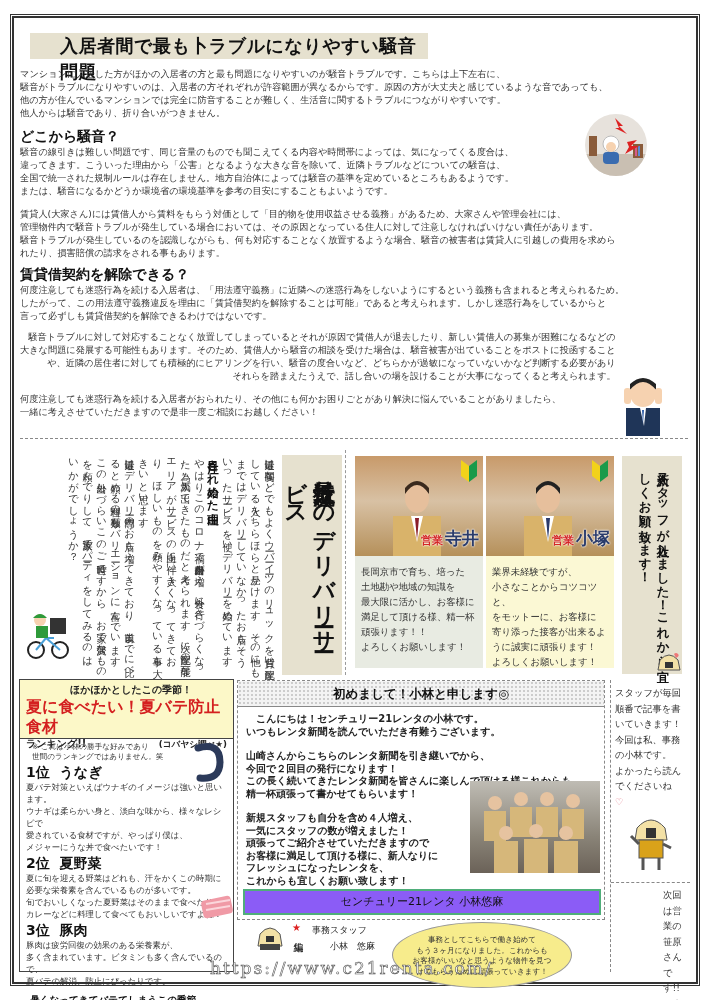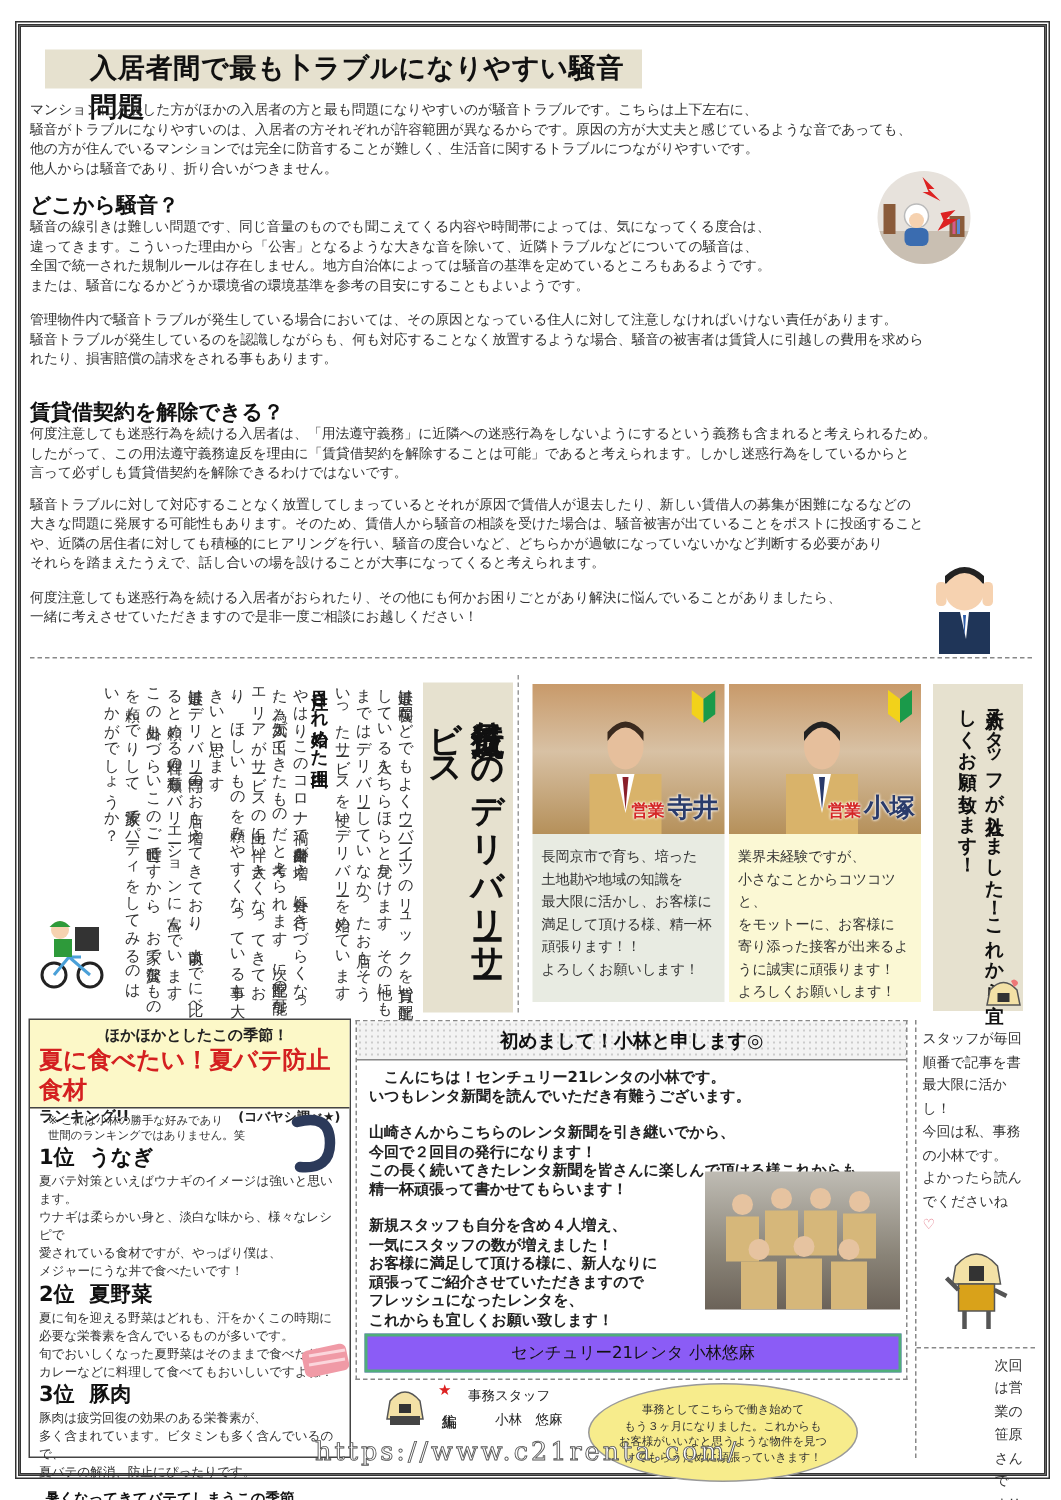--- a/index.html
+++ b/index.html
@@ -79,32 +79,33 @@
     <rect x="50" y="32" width="2" height="10" fill="#d65a8a"></rect>
       <rect x="53" y="32" width="2" height="10" fill="#5a8ad6"></rect>
     <polygon points="30,4 38,12 34,12 42,20 30,14 34,14" fill="#d22"></polygon>
     <polygon points="42,28 52,26 46,32 54,32 40,40 44,33" fill="#d22"></polygon>
     <circle cx="26" cy="30" r="8" fill="#fff" stroke="#bbb"></circle>
     <circle cx="26" cy="33" r="5" fill="#f6d2b0"></circle>
     <rect x="18" y="38" width="16" height="12" rx="4" fill="#3a6cb0"></rect>
   </svg>
 </div>
 <div class="para" style="top:207px;">
+  <p>賃貸人(大家さん)には賃借人から賃料をもらう対価として「目的物を使用収益させる義務」があるため、大家さんや管理会社には、</p>
   <p>管理物件内で騒音トラブルが発生している場合においては、その原因となっている住人に対して注意しなければいけない責任があります。</p>
   <p>騒音トラブルが発生しているのを認識しながらも、何も対応することなく放置するような場合、騒音の被害者は賃貸人に引越しの費用を求めら</p>
   <p>れたり、損害賠償の請求をされる事もあります。</p>
 </div>
 
 <div class="h2" style="top:266px;">賃貸借契約を解除できる？</div>
 <div class="para" style="top:283px;">
   <p>何度注意しても迷惑行為を続ける入居者は、「用法遵守義務」に近隣への迷惑行為をしないようにするという義務も含まれると考えられるため。</p>
   <p>したがって、この用法遵守義務違反を理由に「賃貸借契約を解除することは可能」であると考えられます。しかし迷惑行為をしているからと</p>
   <p>言って必ずしも賃貸借契約を解除できるわけではないです。</p>
 </div>
-<div class="para" style="top:330px;">
+<div class="para" style="top:330px;text-align:right;">
   <p>騒音トラブルに対して対応することなく放置してしまっているとそれが原因で賃借人が退去したり、新しい賃借人の募集が困難になるなどの</p>
   <p>大きな問題に発展する可能性もあります。そのため、賃借人から騒音の相談を受けた場合は、騒音被害が出ていることをポストに投函すること</p>
   <p>や、近隣の居住者に対しても積極的にヒアリングを行い、騒音の度合いなど、どちらかが過敏になっていないかなど判断する必要があり</p>
   <p>それらを踏まえたうえで、話し合いの場を設けることが大事になってくると考えられます。</p>
 </div>
 <div class="para" style="top:392px;">
   <p>何度注意しても迷惑行為を続ける入居者がおられたり、その他にも何かお困りごとがあり解決に悩んでいることがありましたら、</p>
   <p>一緒に考えさせていただきますので是非一度ご相談にお越しください！</p>
 </div>
 <div style="position:absolute;left:620px;top:372px;width:46px;height:64px;">
@@ -245,22 +246,22 @@
     <div>　こんにちは！センチュリー21レンタの小林です。</div>
     <div>いつもレンタ新聞を読んでいただき有難うございます。</div>
     <div style="height:12px;"></div>
     <div>山崎さんからこちらのレンタ新聞を引き継いでから、</div>
     <div>今回で２回目の発行になります！</div>
     <div>この長く続いてきたレンタ新聞を皆さんに楽しんで頂ける様これからも</div>
     <div>精一杯頑張って書かせてもらいます！</div>
     <div style="height:12px;"></div>
     <div>新規スタッフも自分を含め４人増え、</div>
     <div>一気にスタッフの数が増えました！</div>
+    <div>頑張ってご紹介させていただきますので</div>
     <div>お客様に満足して頂ける様に、新人なりに</div>
-    <div>頑張ってご紹介させていただきますので</div>
     <div>フレッシュになったレンタを、</div>
     <div>これからも宜しくお願い致します！</div>
   </div>
   <div class="group-photo">
     <svg width="130" height="92" viewBox="0 0 130 92">
       <g fill="#d6b77a">
         <rect x="14" y="30" width="22" height="30"></rect>
           <rect x="40" y="26" width="22" height="30"></rect>
           <rect x="66" y="26" width="22" height="30"></rect>
           <rect x="92" y="28" width="22" height="30"></rect>
@@ -298,21 +299,21 @@
   <div>もう３ヶ月になりました。これからも</div>
   <div>お客様がいいなと思うような物件を見つ</div>
   <div>けてもらうために頑張っていきます！</div>
 </div>
 <div class="url">https://www.c21renta.com/</div>
 
 <div class="sidebox">
   <div class="t1">
     <div>スタッフが毎回</div>
     <div>順番で記事を書</div>
-    <div>最大限に活かし！</div>
+    <div>いていきます！</div>
     <div>今回は私、事務</div>
     <div>の小林です。</div>
     <div>よかったら読ん</div>
     <div>でくださいね</div>
     <div style="color:#e27a8a;">♡</div>
   </div>
   <svg style="margin-left:18px;" width="44" height="58" viewBox="0 0 44 58">
     <path d="M8 14 Q22 -2 36 14 L38 26 L6 26Z" fill="#f3e1a6" stroke="#555"></path>
     <rect x="17" y="14" width="10" height="10" fill="#333"></rect>
     <rect x="10" y="26" width="24" height="18" fill="#d9a21a" stroke="#555"></rect>

